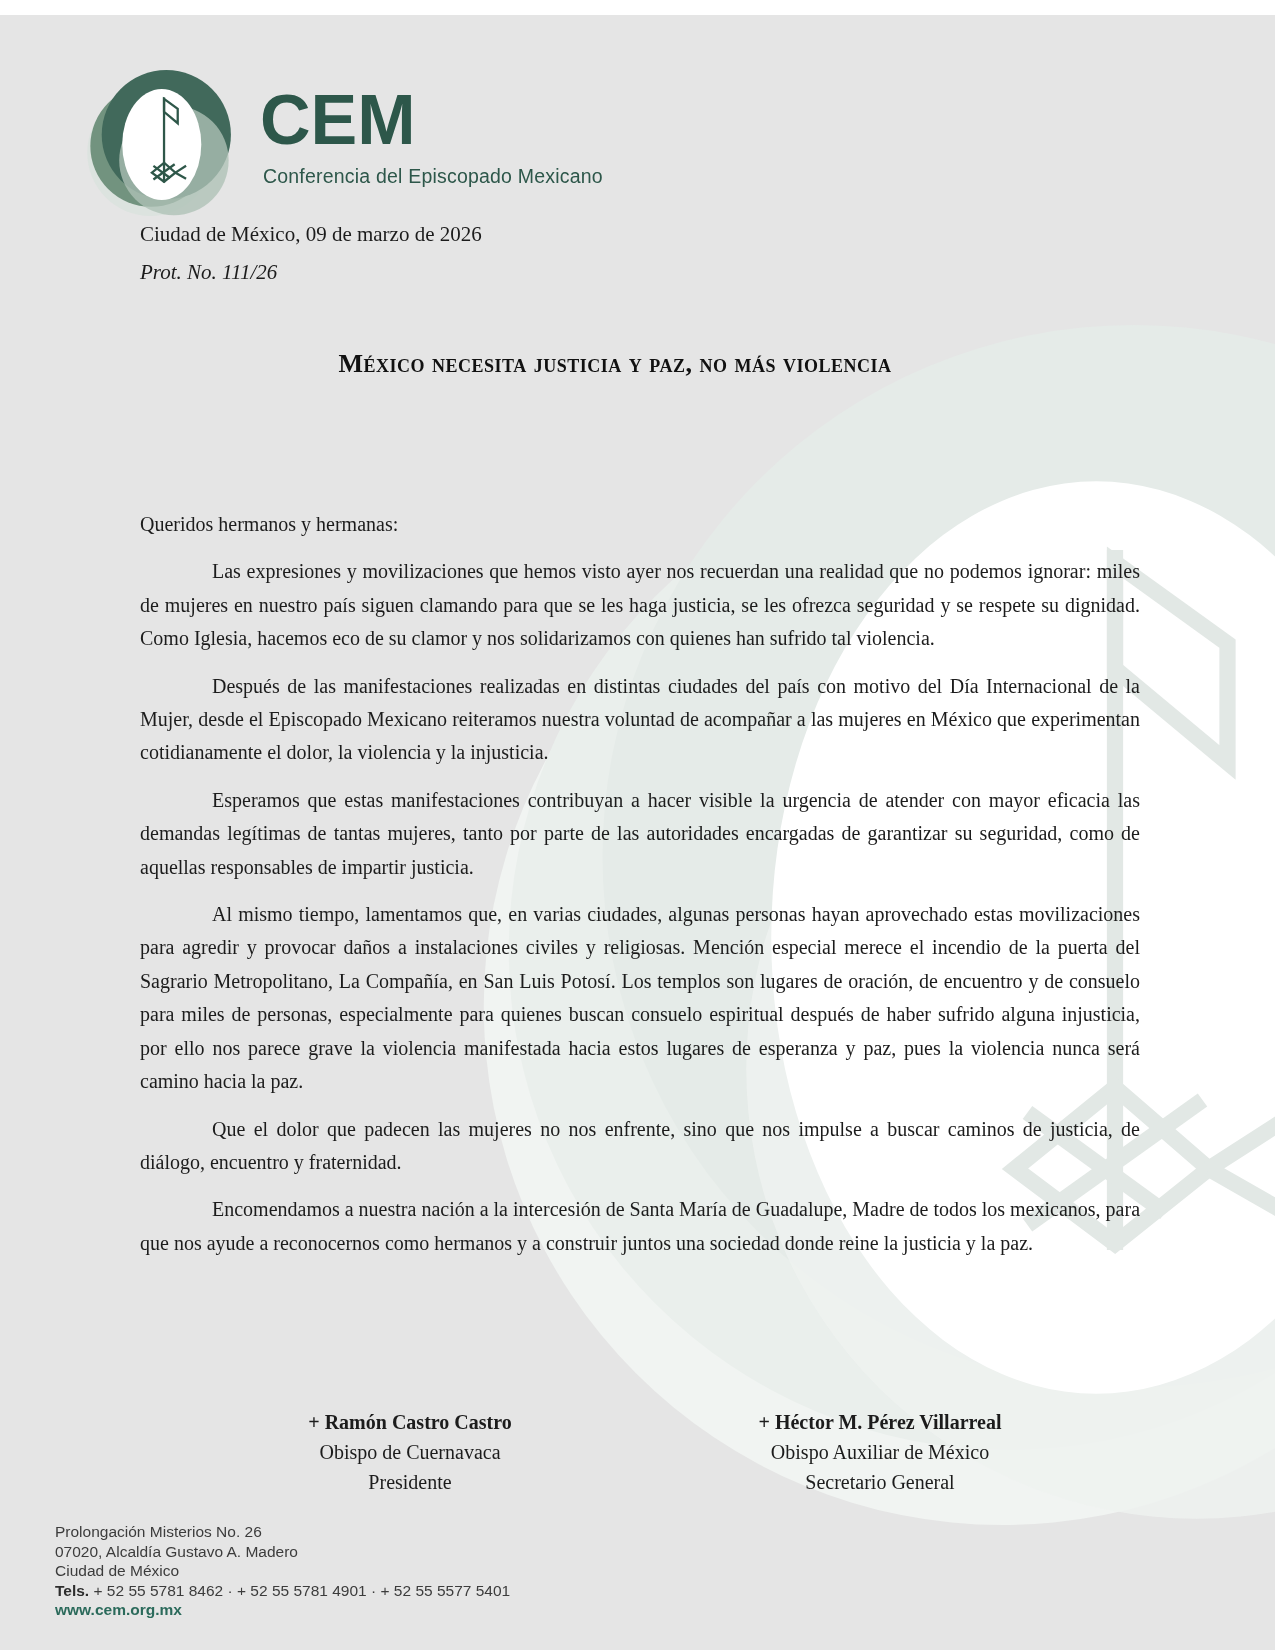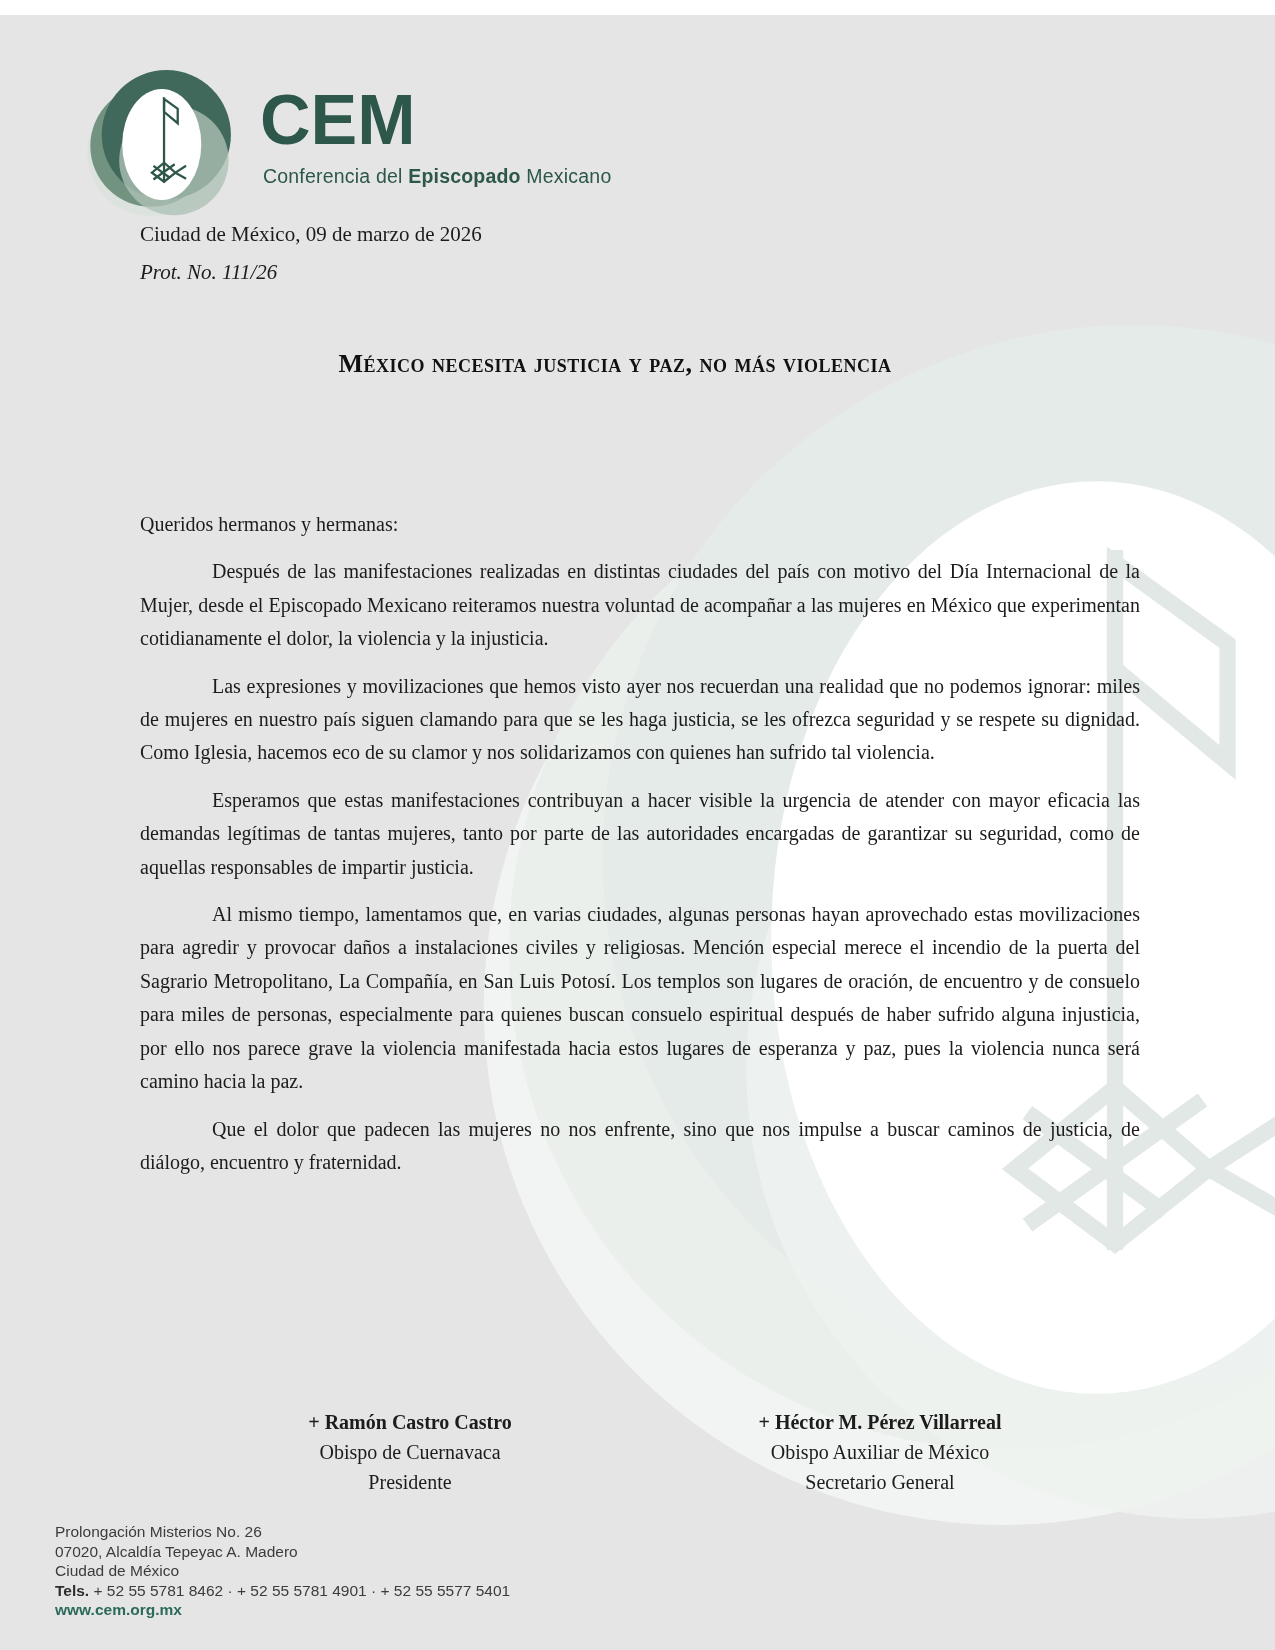--- a/index.html
+++ b/index.html
@@ -24,21 +24,21 @@
     position:absolute;left:260px;top:70px;
     font-family:"Liberation Sans", sans-serif;
     font-weight:800;font-size:70px;line-height:70px;letter-spacing:0px;
     color:#2D574A;
   }
   .brand-tagline{
     position:absolute;left:263px;top:150px;
     font-family:"Liberation Sans", sans-serif;
     font-size:19.5px;letter-spacing:.2px;color:#2D574A;white-space:nowrap;
   }
-  .brand-tagline .bold{font-weight:bold;}
+  .brand-tagline .bold{font-weight:normal;}
   
   .meta{position:absolute;left:140px;top:206px;width:1000px;text-align:left;z-index:2;}
   .dateline{font-size:21px;line-height:26px;}
   .protocol{font-style:italic;font-size:21px;line-height:26px;margin-top:12px;}
   
   .letter-title{
     position:absolute;left:140px;top:334px;width:950px;z-index:2;
     text-align:center;font-weight:bold;font-size:26px;line-height:30px;
     font-variant:small-caps;letter-spacing:.5px;color:#111;
   }
@@ -110,41 +110,42 @@
   <div class="meta">
     <div class="dateline">Ciudad de México, 09 de marzo de 2026</div>
     <div class="protocol">Prot. No. 111/26</div>
   </div>
 
   <div class="letter-title">México necesita justicia y paz, no más violencia</div>
 
 
   <div class="letter-body">
     <div class="salutation">Queridos hermanos y hermanas:</div>
+    <p>Las expresiones y movilizaciones que hemos visto ayer nos recuerdan una realidad que no podemos ignorar: miles de mujeres en nuestro país siguen clamando para que se les haga justicia, se les ofrezca seguridad y se respete su dignidad. Como Iglesia, hacemos eco de su clamor y nos solidarizamos con quienes han sufrido tal violencia.</p>
     <p>Después de las manifestaciones realizadas en distintas ciudades del país con motivo del Día Internacional de la Mujer, desde el Episcopado Mexicano reiteramos nuestra voluntad de acompañar a las mujeres en México que experimentan cotidianamente el dolor, la violencia y la injusticia.</p>
-    <p>Las expresiones y movilizaciones que hemos visto ayer nos recuerdan una realidad que no podemos ignorar: miles de mujeres en nuestro país siguen clamando para que se les haga justicia, se les ofrezca seguridad y se respete su dignidad. Como Iglesia, hacemos eco de su clamor y nos solidarizamos con quienes han sufrido tal violencia.</p>
     <p>Esperamos que estas manifestaciones contribuyan a hacer visible la urgencia de atender con mayor eficacia las demandas legítimas de tantas mujeres, tanto por parte de las autoridades encargadas de garantizar su seguridad, como de aquellas responsables de impartir justicia.</p>
     <p>Al mismo tiempo, lamentamos que, en varias ciudades, algunas personas hayan aprovechado estas movilizaciones para agredir y provocar daños a instalaciones civiles y religiosas. Mención especial merece el incendio de la puerta del Sagrario Metropolitano, La Compañía, en San Luis Potosí. Los templos son lugares de oración, de encuentro y de consuelo para miles de personas, especialmente para quienes buscan consuelo espiritual después de haber sufrido alguna injusticia, por ello nos parece grave la violencia manifestada hacia estos lugares de esperanza y paz, pues la violencia nunca será camino hacia la paz.</p>
     <p>Que el dolor que padecen las mujeres no nos enfrente, sino que nos impulse a buscar caminos de justicia, de diálogo, encuentro y fraternidad.</p>
+    <p>Encomendamos a nuestra nación a la intercesión de Santa María de Guadalupe, Madre de todos los mexicanos, para que nos ayude a reconocernos como hermanos y a construir juntos una sociedad donde reine la justicia y la paz.</p>
   </div>
 
   <div class="signatures">
     <div class="sig-col left">
       <div class="sig-name">+ Ramón Castro Castro</div>
       <div>Obispo de Cuernavaca</div>
       <div>Presidente</div>
     </div>
     <div class="sig-col right">
       <div class="sig-name">+ Héctor M. Pérez Villarreal</div>
       <div>Obispo Auxiliar de México</div>
       <div>Secretario General</div>
     </div>
   </div>
 
   <div class="footer">
     <div>Prolongación Misterios No. 26</div>
-    <div>07020, Alcaldía Tepeyac A. Madero</div>
+    <div>07020, Alcaldía Gustavo A. Madero</div>
     <div>Ciudad de México</div>
     <div><span class="tels-label">Tels.</span><span> + 52 55 5781 8462 · + 52 55 5781 4901 · + 52 55 5577 5401</span></div>
     <a class="website" href="#">www.cem.org.mx</a>
   </div>
 
 </div>
 
 </body></html>

